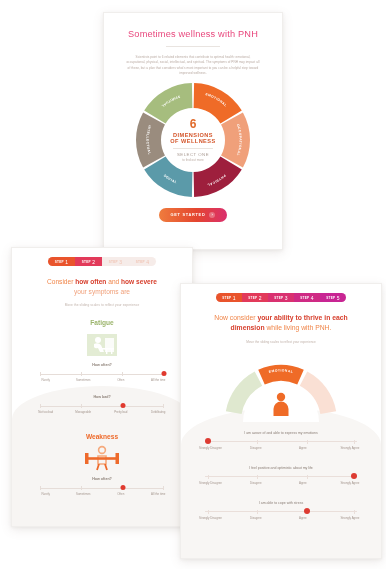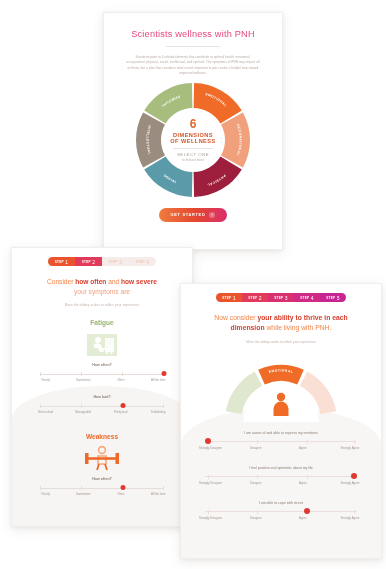--- a/index.html
+++ b/index.html
@@ -179,21 +179,21 @@
     font-size:2.9px;color:#a4968e;text-align:center;width:34px;line-height:1.3;
   }
 </style>
 </head>
 <body>
 
 <div class="stage">
 
   <div class="card" id="card1">
     <div class="inner">
-      <div class="c1-title">Scientists wellness with PNH</div>
+      <div class="c1-title">Sometimes wellness with PNH</div>
       <div class="c1-rule"></div>
       <p class="c1-body">Scientists point to 6 related elements that contribute to optimal health: emotional, occupational, physical, social, intellectual, and spiritual. The symptoms of PNH may impact all of these, but a plan that considers what's most important to you can be a helpful step toward improved wellness.</p>
 
       <div class="wheel-wrap">
         <svg class="wheel-svg" width="118" height="118" viewBox="0 0 118 118">
           <defs>
             <path id="aEMOTIONAL" d="M 29.5 46 A 34 34 0 0 1 88.5 46" fill="none"></path>
             <path id="aOCCUPATIONAL" d="M 93 39 A 34 34 0 0 1 78 90" fill="none"></path>
             <path id="aPHYSICAL" d="M 78 90 A 34 34 0 0 1 40 90" fill="none"></path>
             <path id="aSOCIAL" d="M 40 90 A 34 34 0 0 1 25 39" fill="none"></path>

